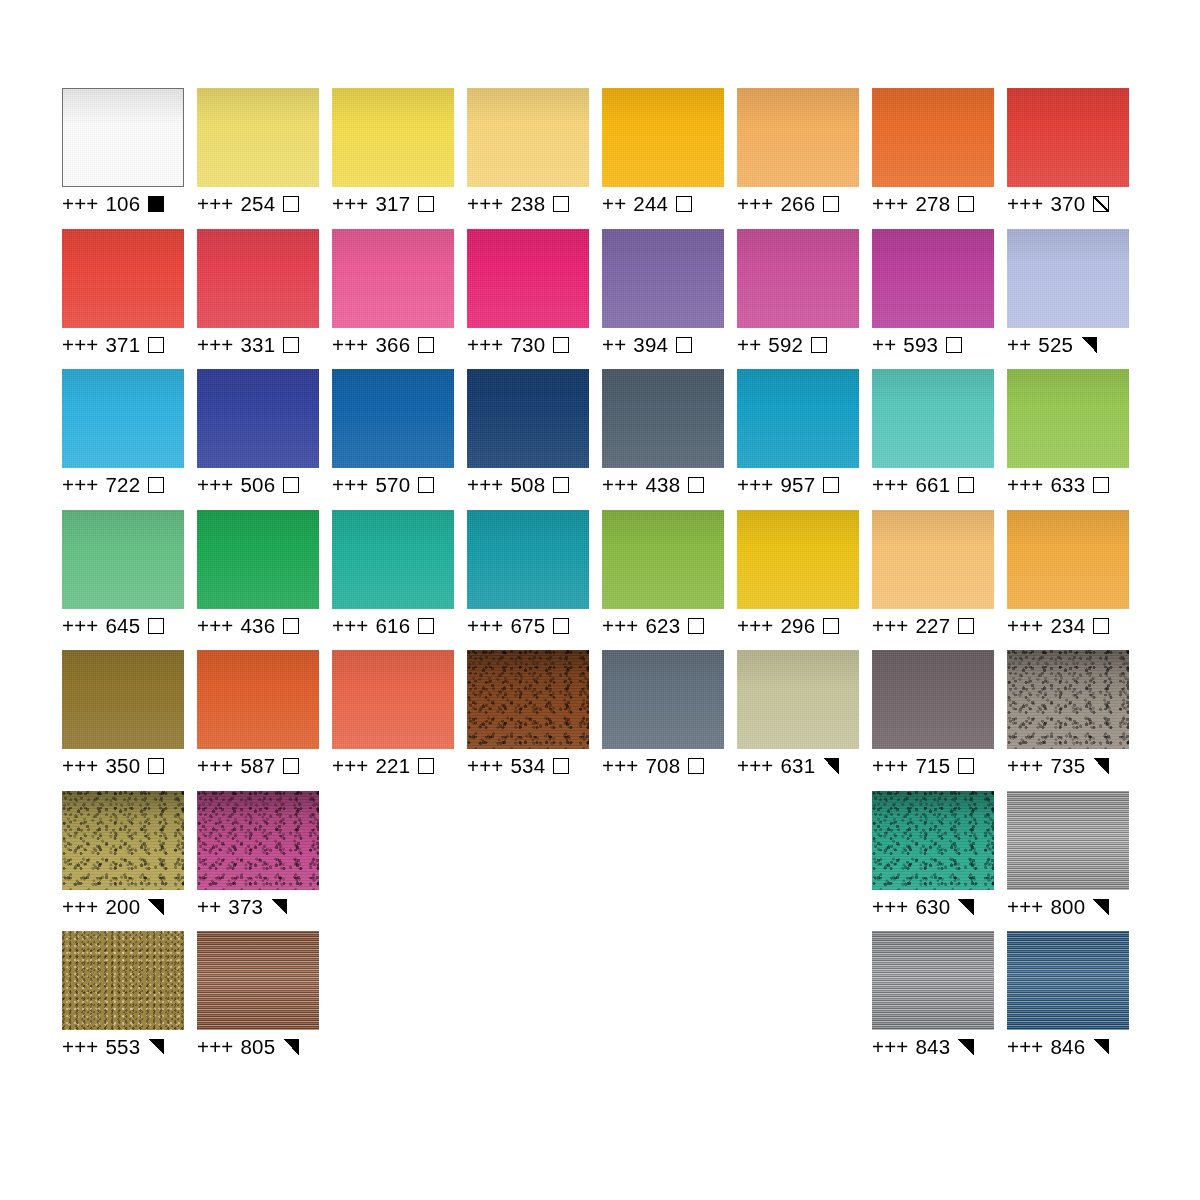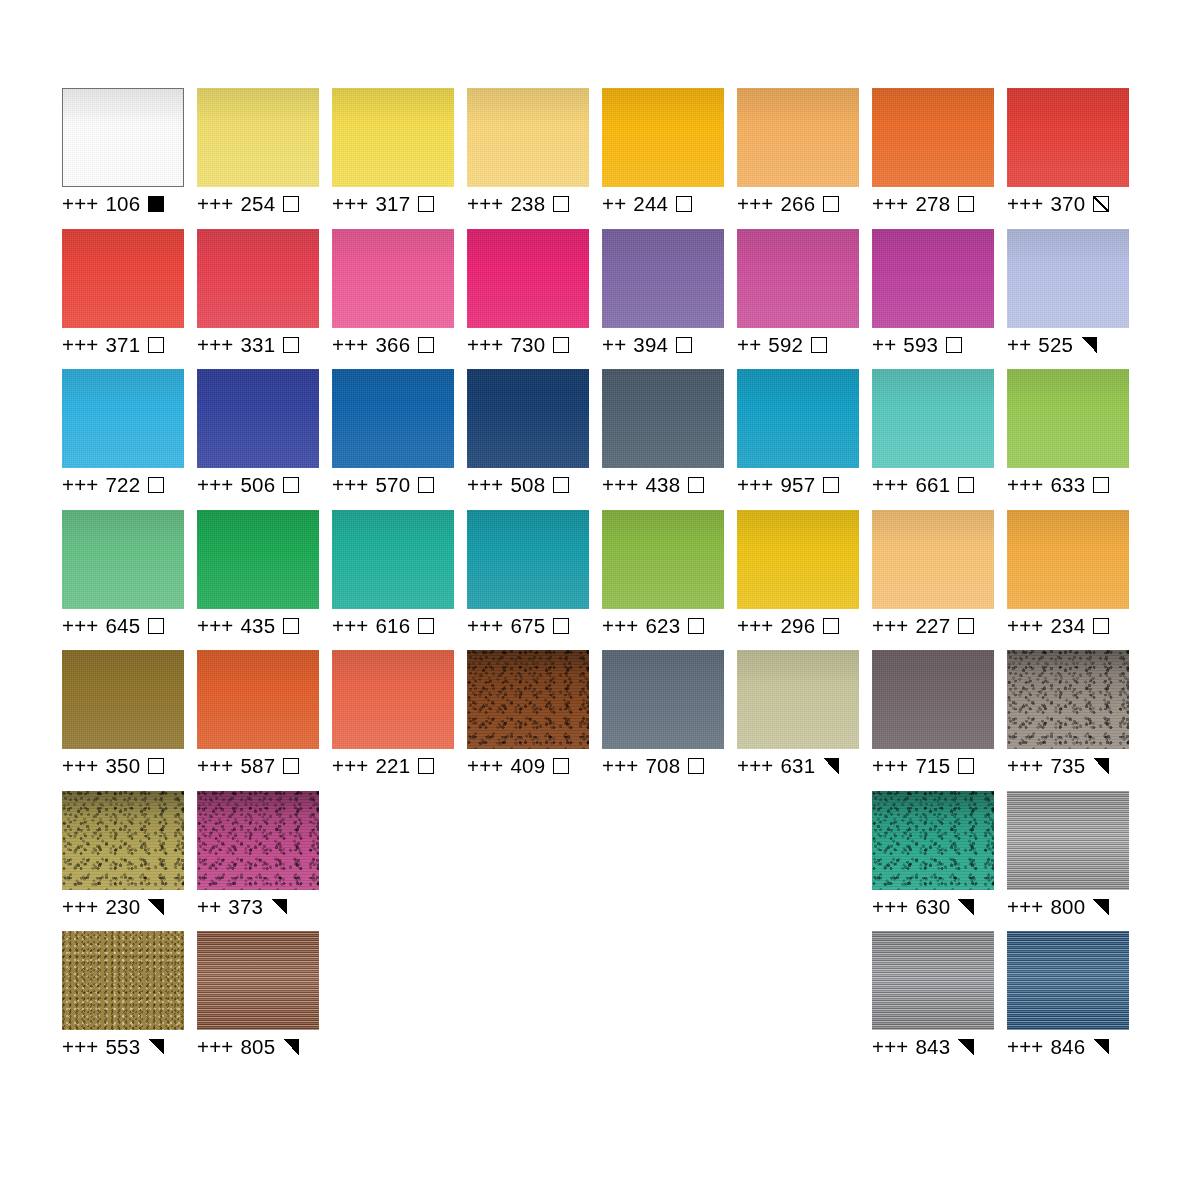--- a/index.html
+++ b/index.html
@@ -355,21 +355,21 @@
         <div class="label">
           <span class="lf">+++</span>
           <span class="code">645</span>
           <span class="opacity-mark "></span>
         </div>
       </div>
       <div class="cell">
         <div class="swatch pigment" style="background: rgb(22, 168, 79);"></div>
         <div class="label">
           <span class="lf">+++</span>
-          <span class="code">435</span>
+          <span class="code">436</span>
           <span class="opacity-mark "></span>
         </div>
       </div>
       <div class="cell">
         <div class="swatch pigment" style="background: rgb(26, 176, 154);"></div>
         <div class="label">
           <span class="lf">+++</span>
           <span class="code">616</span>
           <span class="opacity-mark "></span>
         </div>
@@ -437,21 +437,21 @@
         <div class="label">
           <span class="lf">+++</span>
           <span class="code">221</span>
           <span class="opacity-mark "></span>
         </div>
       </div>
       <div class="cell">
         <div class="swatch pigment granulate" style="background: rgb(132, 68, 28);"></div>
         <div class="label">
           <span class="lf">+++</span>
-          <span class="code">409</span>
+          <span class="code">534</span>
           <span class="opacity-mark "></span>
         </div>
       </div>
       <div class="cell">
         <div class="swatch pigment" style="background: rgb(95, 110, 124);"></div>
         <div class="label">
           <span class="lf">+++</span>
           <span class="code">708</span>
           <span class="opacity-mark "></span>
         </div>
@@ -479,21 +479,21 @@
           <span class="code">735</span>
           <span class="opacity-mark semi-diagonal"></span>
         </div>
       </div>
     </div>
     <div class="row">
       <div class="cell">
         <div class="swatch pigment granulate" style="background: rgb(179, 164, 85);"></div>
         <div class="label">
           <span class="lf">+++</span>
-          <span class="code">230</span>
+          <span class="code">200</span>
           <span class="opacity-mark semi-diagonal"></span>
         </div>
       </div>
       <div class="cell">
         <div class="swatch pigment granulate" style="background: rgb(192, 73, 140);"></div>
         <div class="label">
           <span class="lf">++</span>
           <span class="code">373</span>
           <span class="opacity-mark semi-diagonal"></span>
         </div>

